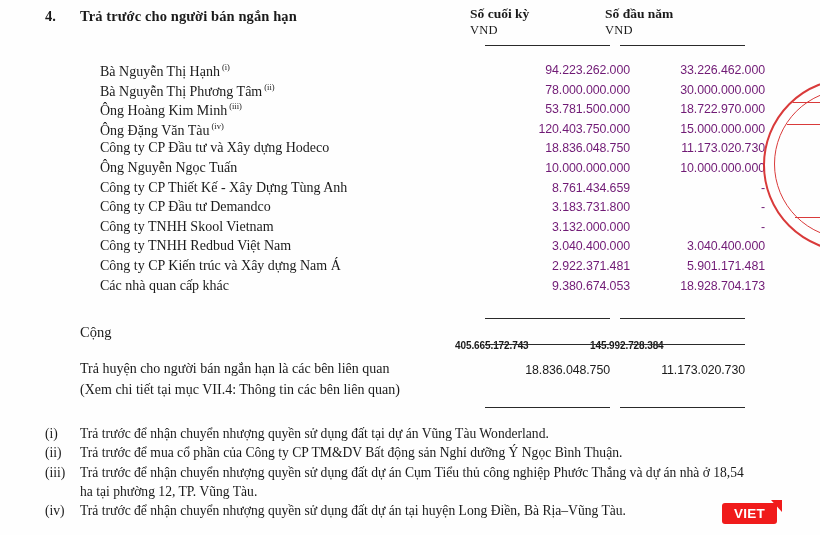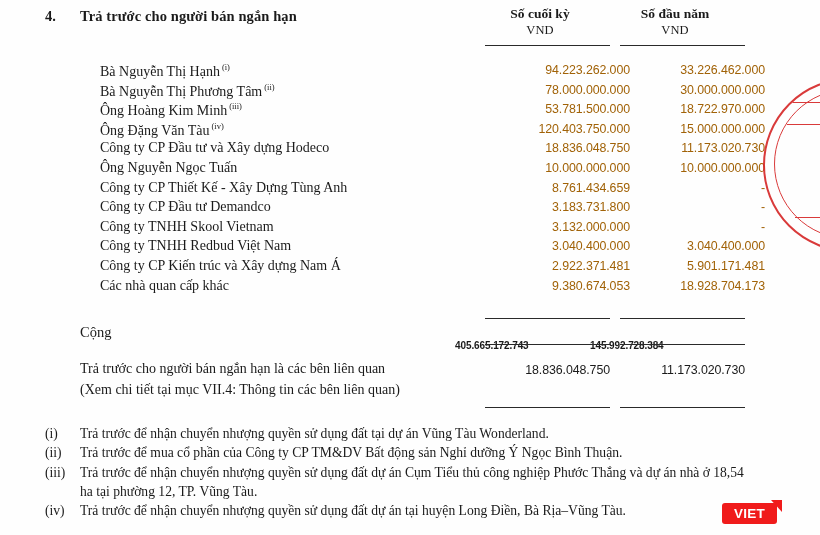--- a/index.html
+++ b/index.html
@@ -48,21 +48,21 @@
     font-family: "Liberation Serif", serif;
   }
 
   
   .colhead {
     position: absolute;
     top: 6px;
     font-family: "Liberation Serif", serif;
     font-weight: bold;
     font-size: 13.5px;
-    text-align: center;
+    text-align: left;
   }
   .colhead .unit {
     display: block;
     font-weight: normal;
     font-size: 12.5px;
     margin-top: 1px;
     letter-spacing: 0.2px;
   }
   #col-head-1 { left: 470px; width: 140px; }
   #col-head-2 { left: 605px; width: 140px; }
@@ -101,21 +101,21 @@
     vertical-align: super;
     margin-left: 2px;
   }
   .row .v1, .row .v2 {
     position: absolute;
     top: 1px;
     text-align: right;
     font-family: "Liberation Sans", sans-serif;
     font-size: 12.4px;
     letter-spacing: -0.1px;
-    color: #a16207;
+    color: #701a75;
   }
   .row .v1 { left: 455px; width: 155px; }
   .row .v2 { left: 590px; width: 155px; }
 
   
   .total-block {
     position: absolute;
     top: 318px;
     left: 0;
     width: 820px;
@@ -414,21 +414,21 @@
     <div class="total-rule-top" id="trt1"></div>
     <div class="total-rule-top" id="trt2"></div>
     <span class="label">Cộng</span>
     <span class="v1">405.665.172.743</span>
     <span class="v2">145.992.728.384</span>
     <div class="total-rule-bot" id="trb1"></div>
     <div class="total-rule-bot" id="trb2"></div>
   </div>
 
   <div class="related">
-    <span class="line1">Trả trước cho người bán ngắn hạn là các bên liên quan</span>
+    <span class="line1">Trả huyện cho người bán ngắn hạn là các bên liên quan</span>
     <span class="line2">(Xem chi tiết tại mục VII.4: Thông tin các bên liên quan)</span>
     <span class="v1">18.836.048.750</span>
     <span class="v2">11.173.020.730</span>
     <div class="botrule" id="rule-b1"></div>
     <div class="botrule" id="rule-b2"></div>
   </div>
 
   <div class="footnotes" id="footnotes">
       <div class="fn">
         <span class="mark">(i)</span>

